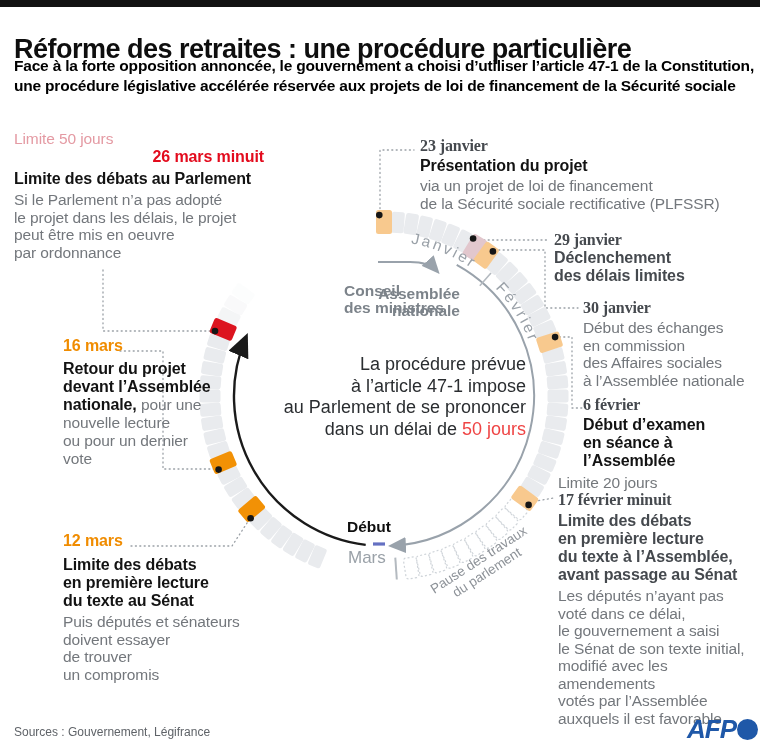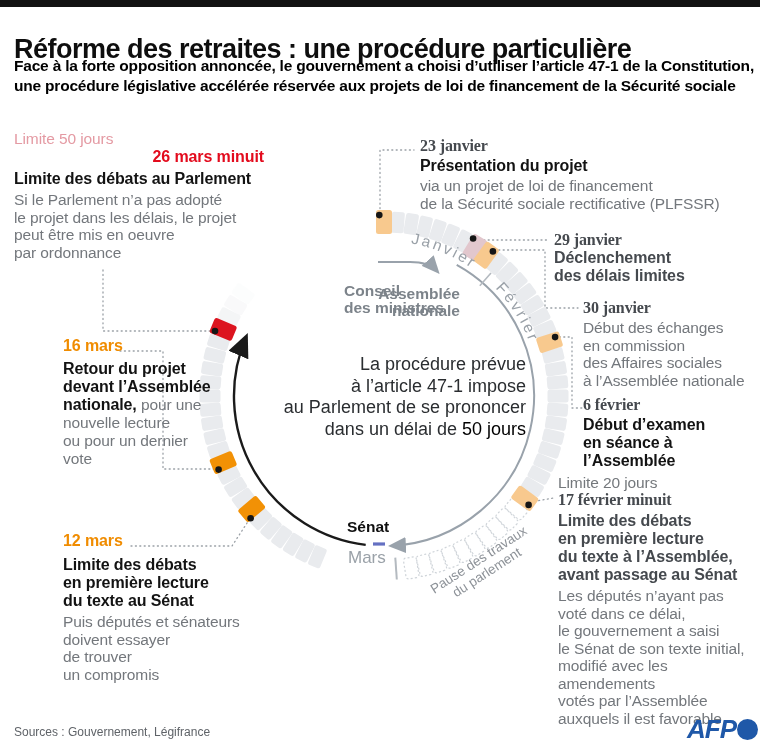--- a/index.html
+++ b/index.html
@@ -20,21 +20,21 @@
   .date-orange{color:#f08c00;font-weight:700;font-size:16px;}
   .date-gray{color:#45494e;font-weight:700;font-size:16px;font-family:Liberation Serif, serif;}
   .t-black{color:#131313;font-weight:700;font-size:16px;line-height:18px;margin-top:5px;}
   .t-gray{color:#45494e;font-weight:700;font-size:16px;line-height:18px;margin-top:4px;}
   .body{color:#73777c;font-weight:400;margin-top:3px;line-height:17.5px;}
   .inlineb{color:#131313;font-weight:700;font-size:16px;line-height:18px;}
   .inlineg{color:#73777c;font-weight:400;font-size:15.5px;line-height:18px;}
 
   .center-text{position:absolute;left:244px;top:354px;width:282px;text-align:right;
                font-size:18px;line-height:21.5px;color:#2a2d30;white-space:pre-line;}
-  .center-gray{color:#000000;}
+  .center-gray{color:#ef4444;}
   .lbl{position:absolute;font-weight:700;color:#7c838a;font-size:15.5px;line-height:16.5px;white-space:pre-line;}
   .lbl-senat{position:absolute;font-weight:700;color:#0f0f0f;font-size:15.5px;}
   .lbl-mars{position:absolute;font-weight:400;color:#9aa1a8;font-size:17px;}
   .lbl-pause{position:absolute;left:408px;top:552px;width:150px;text-align:center;
              font-size:13.5px;line-height:14.5px;color:#8d9298;white-space:pre-line;
              transform:rotate(-33deg);transform-origin:50% 50%;}
   .sources{position:absolute;left:14px;top:725px;font-size:12px;color:#5f6368;}
   .afp{position:absolute;left:687px;top:714px;display:flex;align-items:center;}
   .afp-text{font-size:26px;font-weight:700;font-style:italic;letter-spacing:-1px;color:#1f58a8;}
   .afp-globe{width:21px;height:21px;border-radius:50%;background:#1f58a8;margin-left:1px;}
@@ -231,21 +231,21 @@
 
   <div class="center-text"><span>La procédure prévue
 à l’article 47-1 impose
 au Parlement de se prononcer
 dans un délai de </span><span class="center-gray">50 jours</span></div>
 
   <div class="lbl" style="left:344px;top:251px;margin-top:32px;">Conseil
 des ministres</div>
   <div class="lbl" style="left:378px;top:286px;width:82px;text-align:right;">Assemblée
 nationale</div>
-  <div class="lbl-senat" style="left:347px;top:518px;">Sénat</div>
+  <div class="lbl-senat" style="left:347px;top:518px;">Début</div>
   <div class="lbl-mars" style="left:348px;top:548px;">Mars</div>
   <div class="lbl-pause">Pause des travaux
 du parlement</div>
 
   <div class="sources">Sources : Gouvernement, Légifrance</div>
   <div class="afp">
     <span class="afp-text">AFP</span>
     <span class="afp-globe"></span>
   </div>
 </div>

